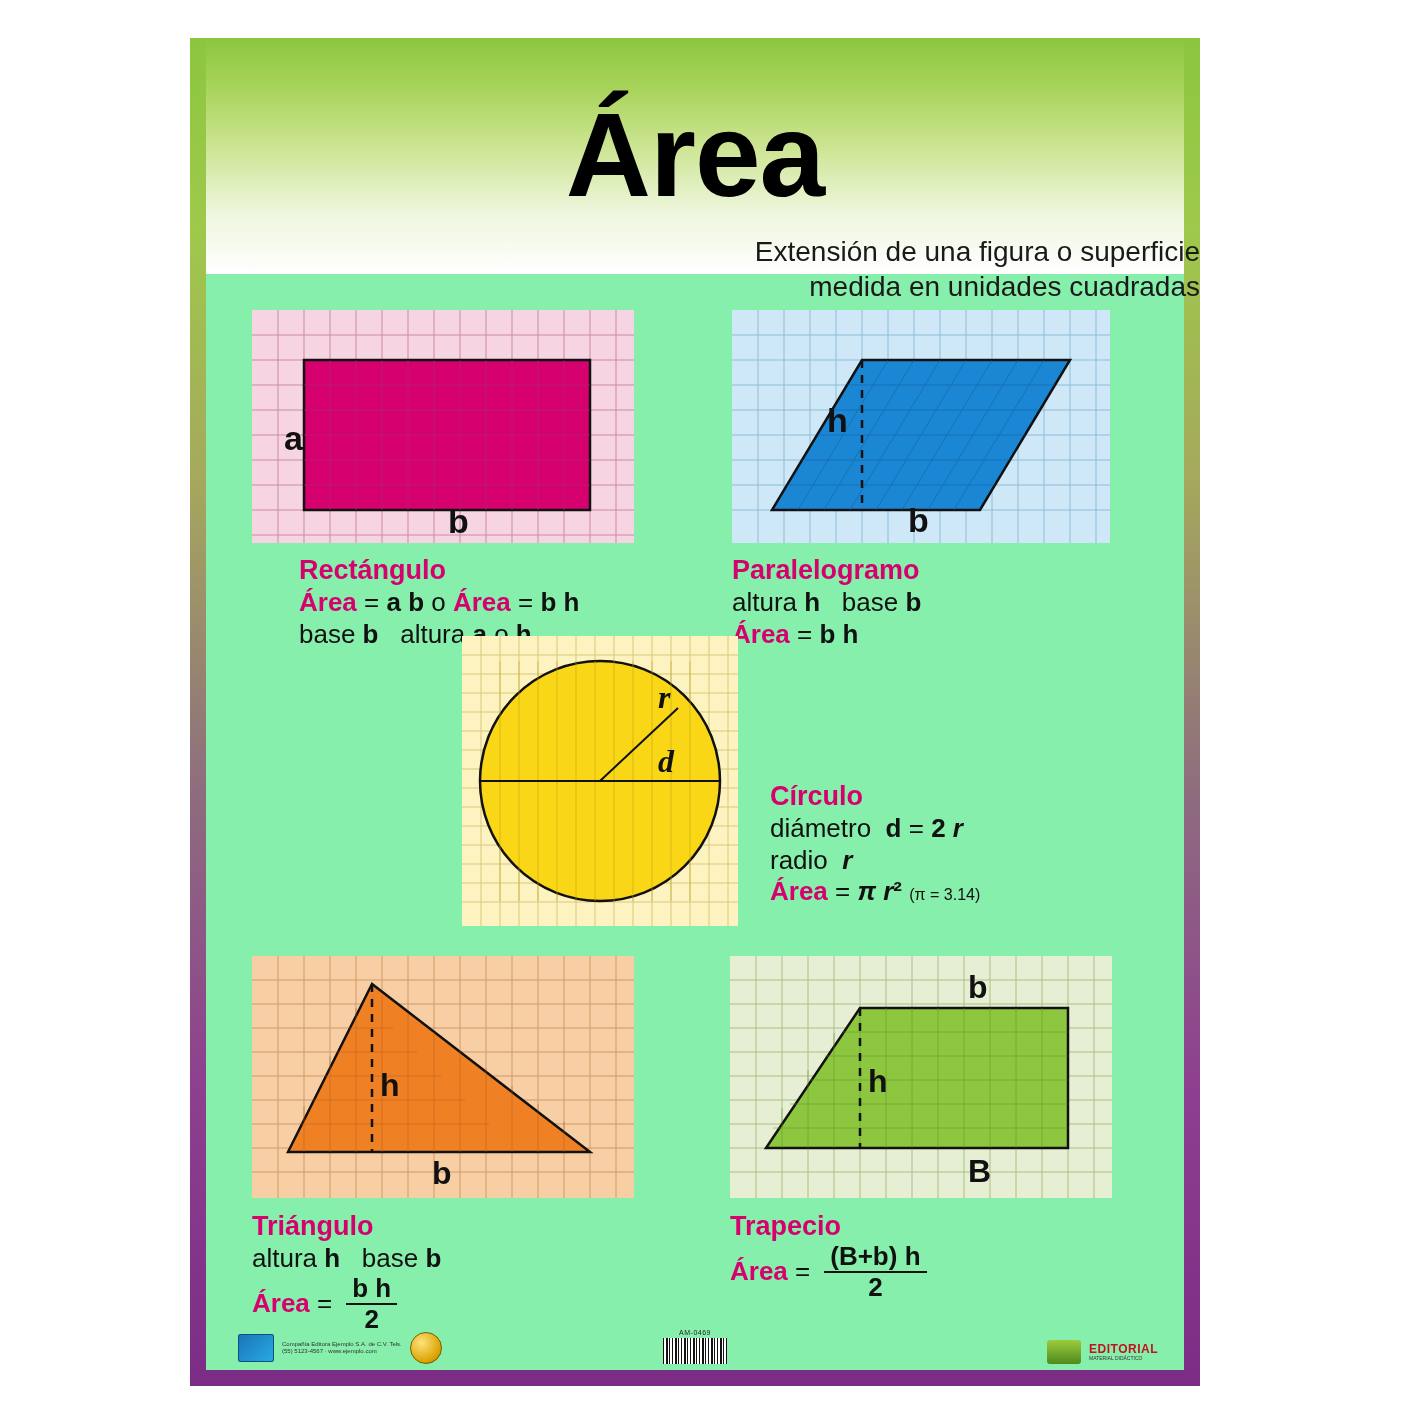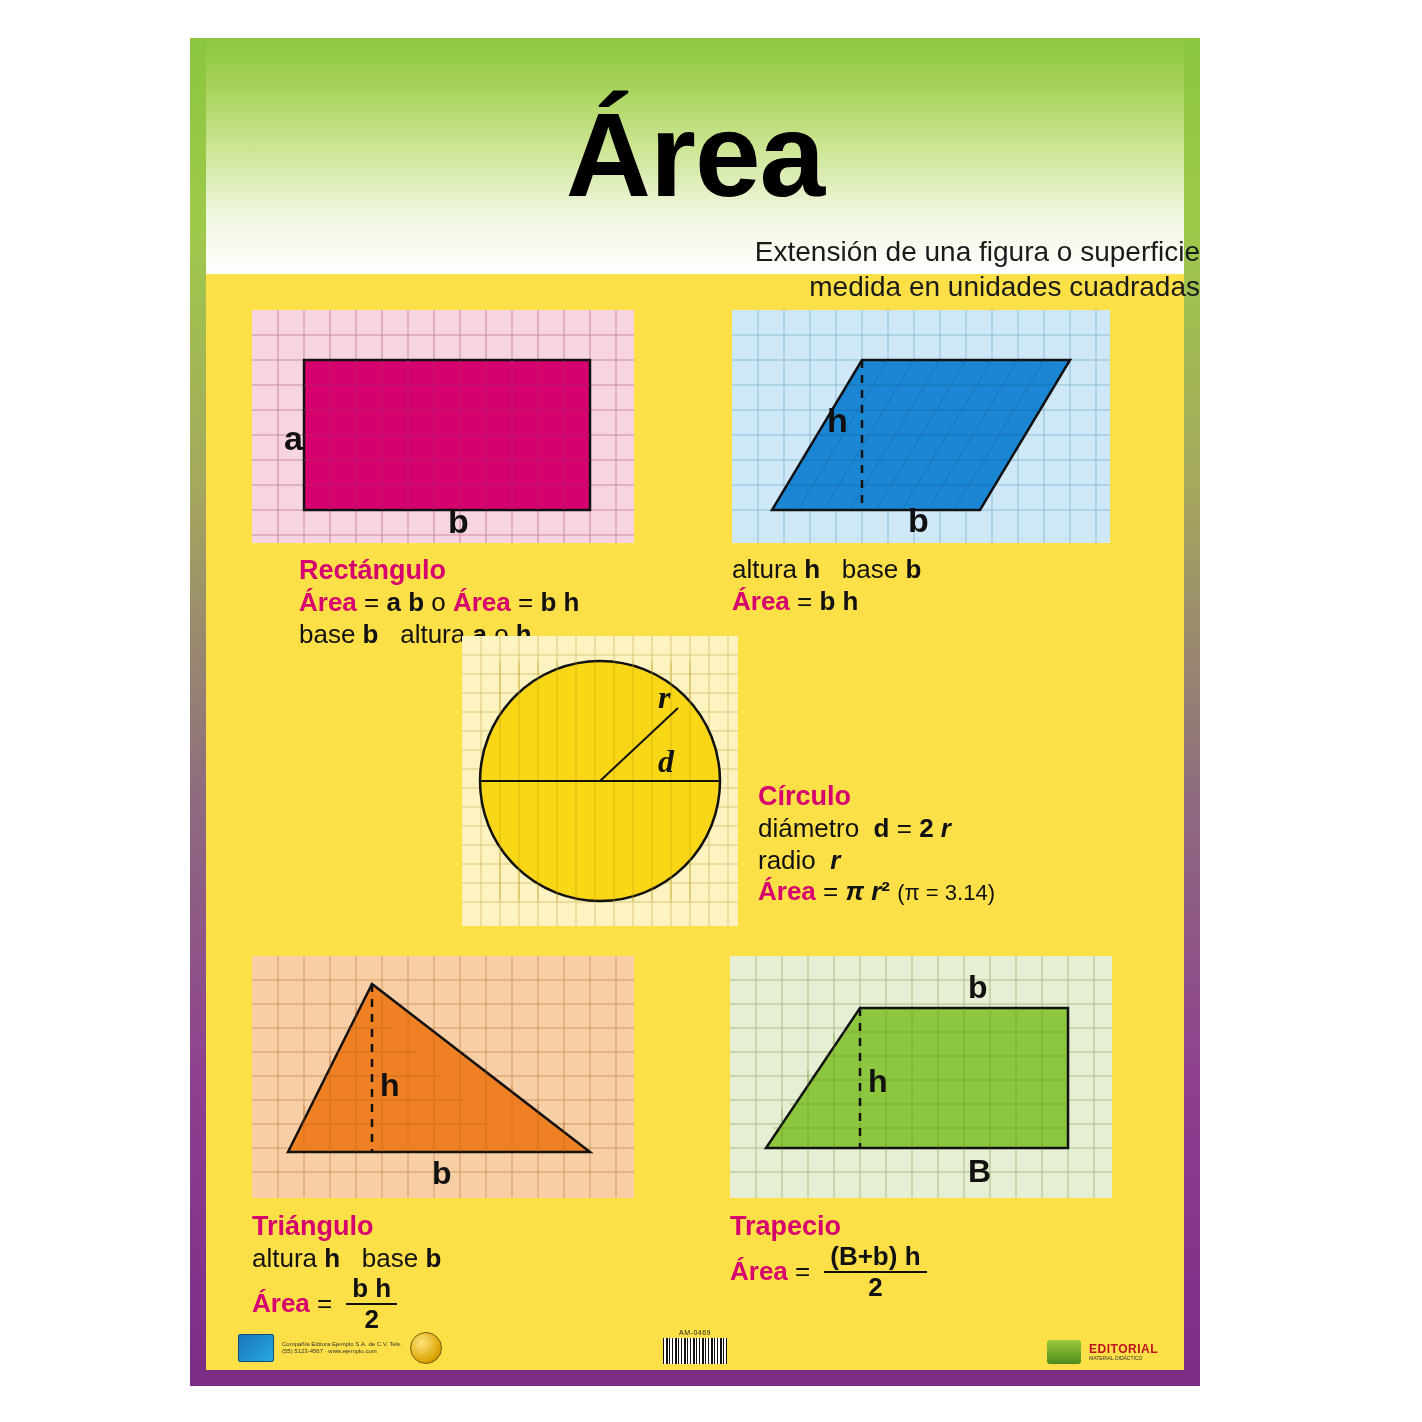--- a/index.html
+++ b/index.html
@@ -13,21 +13,21 @@
     font-family: "Liberation Sans", sans-serif;
     overflow: hidden;
   }
 
   #poster {
     position: absolute;
     left: 190px;
     top: 38px;
     width: 1010px;
     height: 1348px;
-    background: #fde047;
+    background: #86efac;
     overflow: hidden;
   }
 
   
   .top-band {
     position: absolute;
     left: 0; top: 0;
     width: 100%;
     height: 236px;
     background: linear-gradient(to bottom, #8cc63f 0%, #a9d45c 22%, #cfe697 48%, #eef6dd 74%, #ffffff 100%);
@@ -91,21 +91,21 @@
     line-height: 1.22;
   }
   .cap-title {
     color: #d6006e;
     font-weight: bold;
     font-size: 27px;
   }
   .pink { color: #d6006e; font-weight: bold; }
   .b { font-weight: bold; }
   .ital { font-style: italic; font-weight: bold; }
-  .small-pi { font-size: 22px; text-align: right; }
+  .small-pi { font-size: 16px; text-align: right; }
 
   .frac {
     display: inline-block;
     text-align: center;
     vertical-align: middle;
     line-height: 1.05;
   }
   .frac .num {
     display: block;
     border-bottom: 2px solid #111;
@@ -234,20 +234,21 @@
       <g stroke="#0d5e97" stroke-width="1" opacity="0.5">
         <path d="M115 75H323 M100 100H308 M85 125H293 M70 150H278 M55 175H263"></path>
         <path d="M156 50L66 200 M182 50L92 200 M208 50L118 200 M234 50L144 200 M260 50L170 200 M286 50L196 200 M312 50L222 200"></path>
       </g>
       <line x1="130" y1="50" x2="130" y2="200" stroke="#111" stroke-width="2.5" stroke-dasharray="8 7"></line>
       <text x="95" y="122" font-family="Liberation Sans, sans-serif" font-size="34" font-weight="bold" fill="#111">h</text>
       <text x="176" y="222" font-family="Liberation Sans, sans-serif" font-size="34" font-weight="bold" fill="#111">b</text>
     </svg>
   </div>
   <div class="caption" style="left:542px; top:516px; width:400px;">
+    <div class="cap-title">Paralelogramo</div>
     <div>
       altura <span class="b">h</span> &nbsp; base <span class="b">b</span>
     </div>
     <div>
       <span class="pink">Área</span> = <span class="b">b h</span>
     </div>
   </div>
 
   <div class="figure-box" style="left:272px; top:598px;">
     <svg class="fig-svg" width="276" height="290" viewBox="0 0 276 290">
@@ -259,21 +260,21 @@
       <circle cx="138" cy="145" r="120" fill="#f9d616" stroke="#111" stroke-width="2.5"></circle>
       <g stroke="#c0a10f" stroke-width="1" opacity="0.55" clip-path="url(#cc)">
         <path d="M38 25V265 M57 25V265 M76 25V265 M95 25V265 M114 25V265 M133 25V265 M152 25V265 M171 25V265 M190 25V265 M209 25V265 M228 25V265"></path>
       </g>
       <line x1="18" y1="145" x2="258" y2="145" stroke="#111" stroke-width="2"></line>
       <line x1="138" y1="145" x2="216" y2="72" stroke="#111" stroke-width="2"></line>
       <text x="196" y="72" font-family="Liberation Serif, serif" font-style="italic" font-size="32" font-weight="bold" fill="#111">r</text>
       <text x="196" y="136" font-family="Liberation Serif, serif" font-style="italic" font-size="32" font-weight="bold" fill="#111">d</text>
     </svg>
   </div>
-  <div class="caption" style="left:568px; top:742px; width:420px;">
+  <div class="caption" style="left:580px; top:742px; width:420px;">
     <div class="cap-title">Círculo</div>
     <div>
       diámetro &nbsp;<span class="b">d</span> = <span class="b">2</span> <span class="ital">r</span>
     </div>
     <div>
       radio &nbsp;<span class="ital">r</span>
     </div>
     <div>
       <span class="pink">Área</span> = <span class="ital">π r</span><span class="b">²</span>
       <span class="small-pi">(π = 3.14)</span>

